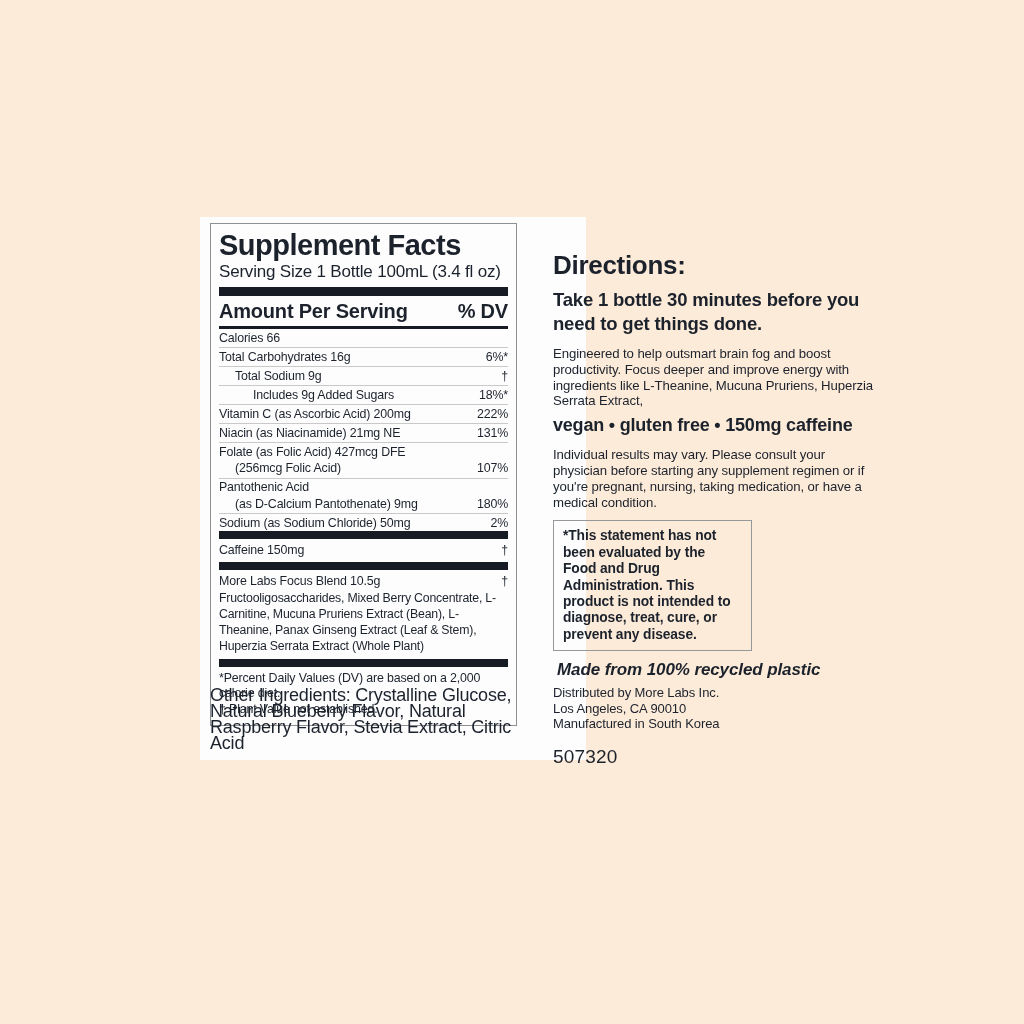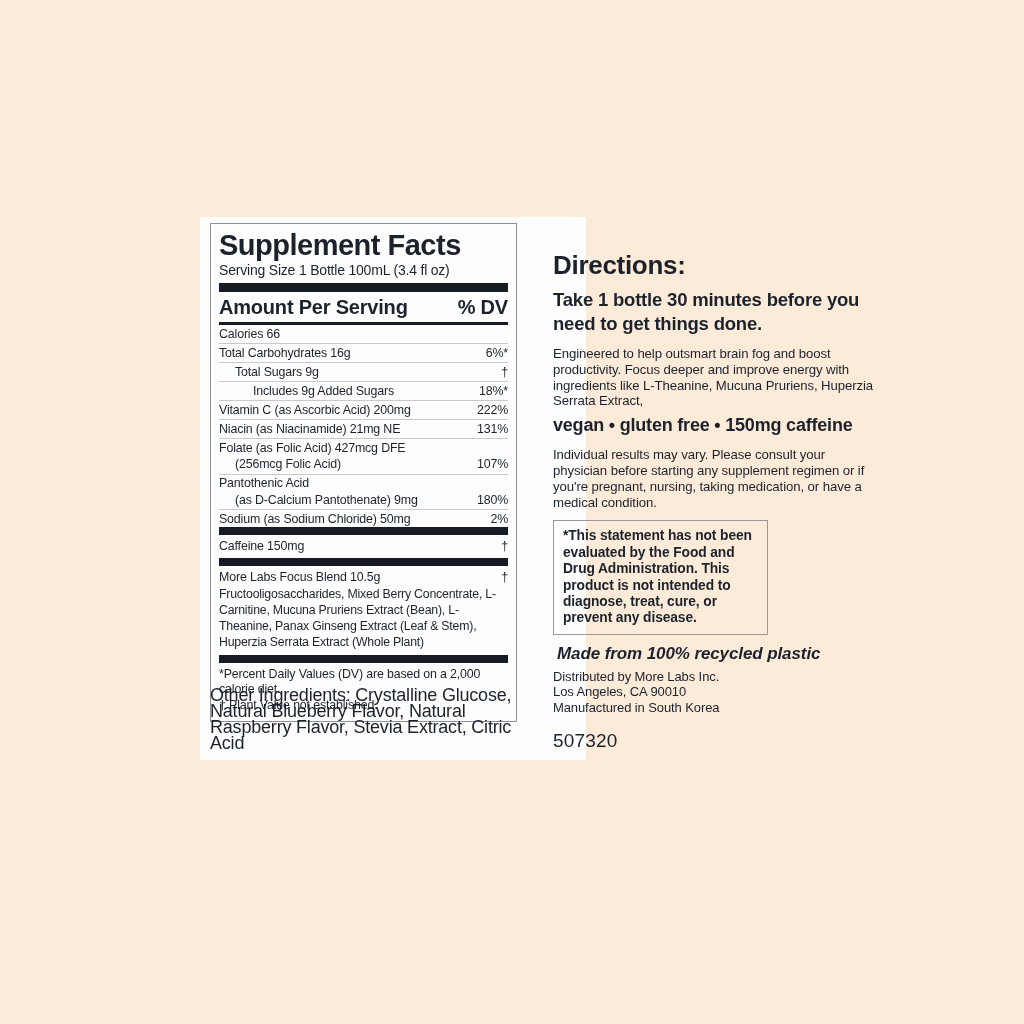--- a/index.html
+++ b/index.html
@@ -12,21 +12,21 @@
     position:absolute;left:200px;top:217px;width:386px;height:543px;
     background:#fdfdfe;box-sizing:border-box;
   }
   .facts-table{
     position:absolute;left:10px;top:6px;width:307px;box-sizing:border-box;
     border:1px solid #8f9093;padding:5px 8px 6px 8px;
   }
   .facts-title{
     font-size:29px;font-weight:700;letter-spacing:-0.5px;line-height:32px;margin:0;
   }
-  .serving{font-size:14px;letter-spacing:-0.2px;margin:1px 0 5px 0;}
+  .serving{font-size:17px;letter-spacing:-0.2px;margin:1px 0 5px 0;}
   .bar{height:9px;background:#171c24;}
   .bar-thin{height:8px;background:#171c24;}
   .aps-row{
     display:flex;justify-content:space-between;align-items:flex-end;
     font-weight:700;font-size:20px;padding:4px 0 3px 0;
     border-bottom:3px solid #171c24;letter-spacing:-0.2px;
   }
   .nrow{
     display:flex;justify-content:space-between;align-items:baseline;
     font-size:12.4px;letter-spacing:-0.15px;line-height:15px;
@@ -53,21 +53,21 @@
     font-size:18px;letter-spacing:-0.2px;line-height:16px;
   }
   
   .rightcol{position:absolute;left:553px;top:250px;width:322px;}
   .dir-heading{font-size:26px;font-weight:700;letter-spacing:-0.3px;margin:0 0 7px 0;}
   .dir-sub{font-size:18.5px;font-weight:700;letter-spacing:-0.2px;line-height:24px;margin:0 0 10px 0;}
   .dir-body{font-size:13.2px;letter-spacing:-0.1px;line-height:15.8px;margin:0 0 6px 0;}
   .dir-features{font-size:18px;font-weight:700;letter-spacing:-0.2px;margin:0 0 11px 0;}
   .dir-disclaimer{font-size:13.2px;letter-spacing:-0.1px;line-height:15.8px;margin:0 0 10px 0;}
   .fda-box{
-    box-sizing:border-box;width:215px;border:1px solid #97989b;
+    box-sizing:border-box;width:199px;border:1px solid #97989b;
     padding:7px 9px;font-size:13.8px;font-weight:700;line-height:16.4px;
     letter-spacing:-0.1px;margin:0 0 9px 0;
   }
   .recycled{font-size:17px;font-weight:700;letter-spacing:-0.1px;margin:0 0 5px 4px;font-style:italic;}
   .distributor{font-size:13px;letter-spacing:-0.1px;line-height:15.6px;}
   .code{font-size:19px;font-weight:500;letter-spacing:0.2px;margin-top:14px;}
 </style>
 </head>
 <body style="background: rgb(253, 235, 217); color: rgb(28, 34, 44);">
 
@@ -86,21 +86,21 @@
     <div>
         <div class="nrow ind0">
           <span>Calories 66</span>
           <span class="val"></span>
         </div>
         <div class="nrow ind0">
           <span>Total Carbohydrates 16g</span>
           <span class="val">6%*</span>
         </div>
         <div class="nrow ind1">
-          <span>Total Sugars 9g</span>
+          <span>Total Sodium 9g</span>
           <span class="val">†</span>
         </div>
         <div class="nrow ind2">
           <span>Includes 9g Added Sugars</span>
           <span class="val">18%*</span>
         </div>
         <div class="nrow ind0">
           <span>Vitamin C (as Ascorbic Acid) 200mg</span>
           <span class="val">222%</span>
         </div>

